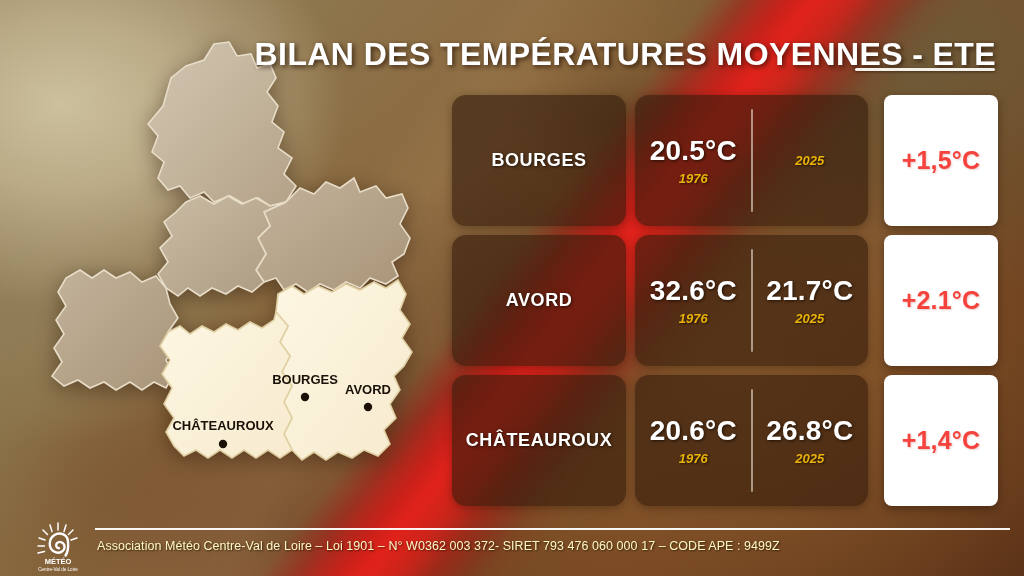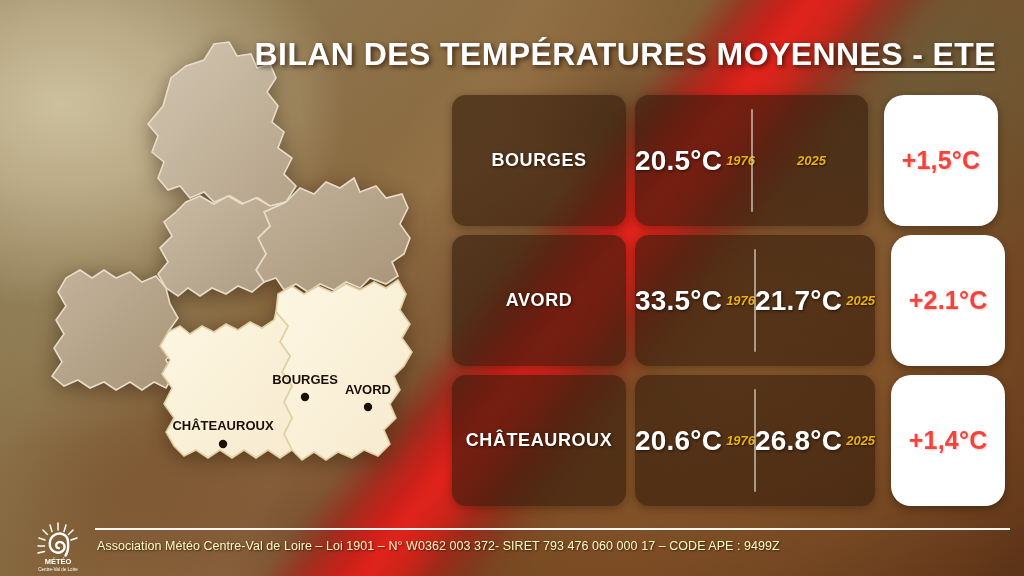--- a/index.html
+++ b/index.html
@@ -135,20 +135,21 @@
 
   .card-values {
     flex:1 1 auto;
     display:flex;
     align-items:center;
     position:relative;
   }
   .val-col {
     flex:1 1 0;
     display:flex;
+    flex-direction:column;
     align-items:center;
     justify-content:center;
     gap:4px;
   }
   .val-temp {
     color:#ffffff;
     font-size:28px;
     font-weight:bold;
     letter-spacing:.2px;
     text-shadow:1px 1px 3px rgba(25,12,3,.85);
@@ -165,21 +166,21 @@
     left:50%; top:14px; bottom:14px;
     width:2px;
     margin-left:-1px;
     background:rgba(226,218,206,.62);
     border-radius:1px;
   }
 
   .card-delta {
     flex:0 0 114px;
     background:#ffffff;
-    border-radius:20px;
+    border-radius:8px;
     display:flex; align-items:center; justify-content:center;
     box-shadow:0 3px 9px rgba(30,14,4,.42);
     margin-left:7px;
   }
   .delta-text {
     color:#f5423c;
     font-size:25px;
     font-weight:bold;
     letter-spacing:.2px;
     text-shadow:1px 1px 2px rgba(180,80,70,.30);
@@ -308,21 +309,21 @@
         <span class="delta-text">+1,5°C</span>
       </div>
     </div>
 
     <div class="row">
       <div class="card card-city">
         <span class="city-name">AVORD</span>
       </div>
       <div class="card card-values">
         <div class="val-col">
-          <span class="val-temp">33.5°C</span>
+          <span class="val-temp">32.6°C</span>
           <span class="val-year">1976</span>
         </div>
         <div class="divider"></div>
         <div class="val-col">
           <span class="val-temp">21.7°C</span>
           <span class="val-year">2025</span>
         </div>
       </div>
       <div class="card-delta">
         <span class="delta-text">+2.1°C</span>

